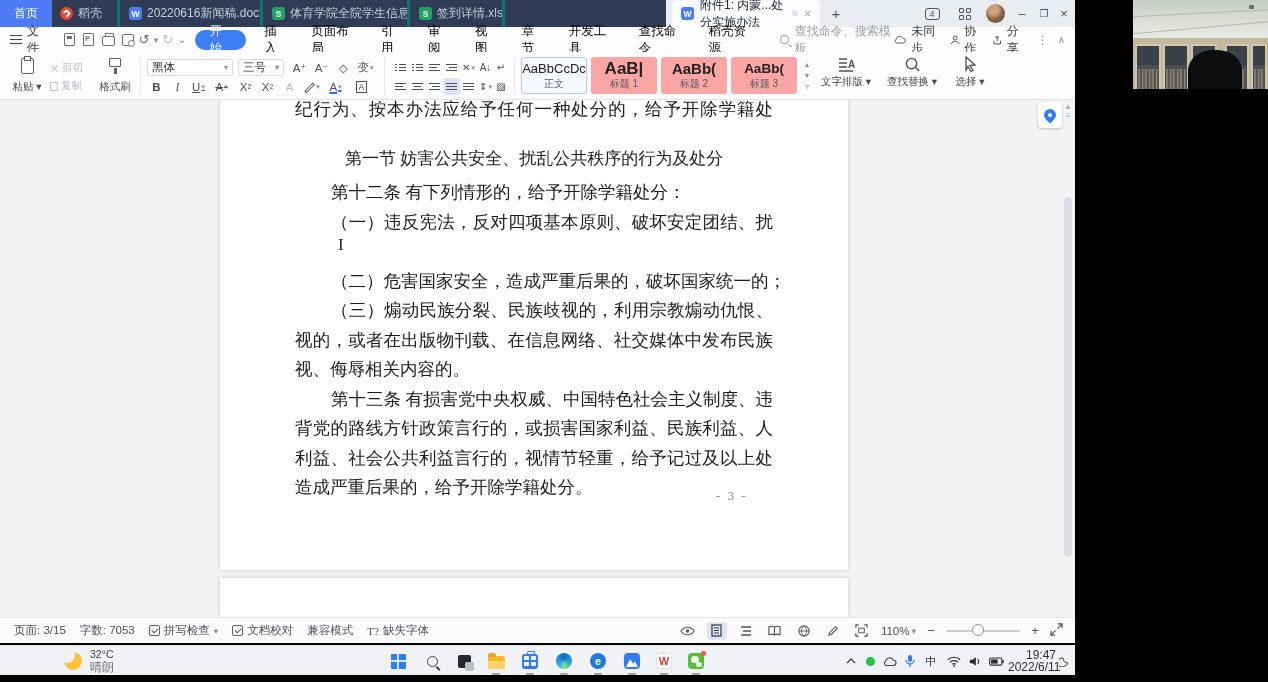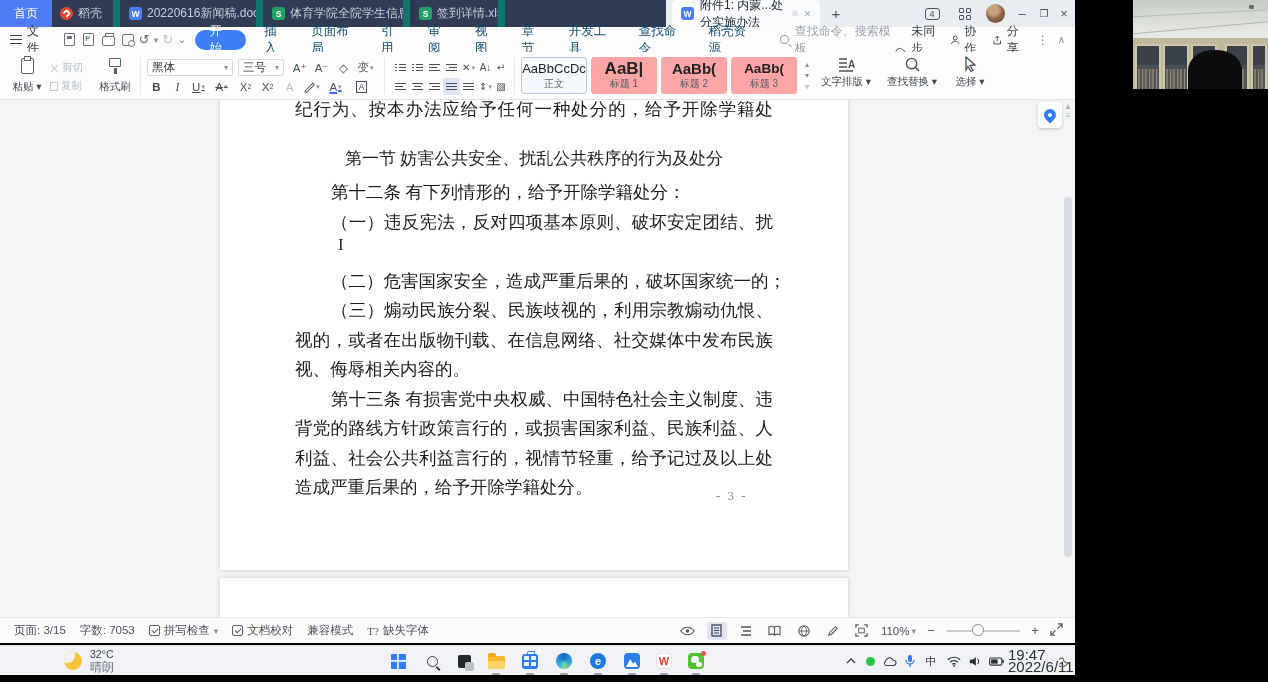--- a/index.html
+++ b/index.html
@@ -9,21 +9,21 @@
 
   
   .wps{position:absolute;left:0;top:0;width:1075px;height:643px;background:#fff}
 
   
   .tabbar{position:absolute;left:0;top:0;width:1075px;height:27px;background:#303c55}
   .tab-light{position:absolute;left:666px;top:0;right:0;height:27px;background:#e9ecf1}
   .tab-home{position:absolute;left:0;top:0;width:52px;height:27px;background:#4e7cf6;color:#fff;
             font-size:12px;display:flex;align-items:center;justify-content:center}
   .dtab{position:absolute;top:0;height:27px;display:flex;align-items:center;gap:5px;padding:0 8px;
-        color:#c7cfdd;font-size:12px;border-right:7px solid #0f766e;white-space:nowrap;overflow:hidden}
+        color:#c7cfdd;font-size:12px;border-right:3px solid #0f766e;white-space:nowrap;overflow:hidden}
   .atab{position:absolute;top:0;height:27px;background:#fbfcfe;border-radius:5px 5px 0 0;
         display:flex;align-items:center;gap:6px;padding:0 9px;color:#232a36;font-size:12px}
   .ficon{width:13px;height:13px;border-radius:3px;color:#fff;font-size:8.5px;font-weight:bold;
          display:flex;align-items:center;justify-content:center;flex:0 0 auto}
   .f-word{background:#4a7df8}.f-excel{background:#21a366}
   .f-daoke{background:#e8472e;border-radius:50%}
   .f-daoke i{display:block;width:7px;height:7px;border-radius:50%;border:2px solid #fff;border-left-color:transparent;transform:rotate(-40deg)}
   .tbtn{position:absolute;top:4px;width:20px;height:19px;display:flex;align-items:center;justify-content:center;
         color:#4b5565;font-size:13px;border-radius:3px}
   .tabcnt{border:1.4px solid #4b5565;border-radius:3px;font-size:9px;width:15px;height:12px;line-height:11px;text-align:center;color:#4b5565}
@@ -43,21 +43,21 @@
   .pageic{width:11px;height:13px;border:1.3px solid #6b7280;border-radius:1px;position:relative}
   .pageic.save:after{content:"";position:absolute;left:2px;top:2px;width:5px;height:3px;background:#6b7280}
   .pageic.pdf:after{content:"P";position:absolute;left:1px;top:1px;font-size:7px;color:#6b7280;font-weight:bold}
   .printic{width:13px;height:10px;border:1.3px solid #6b7280;border-radius:2px;position:relative;margin-top:3px}
   .printic:before{content:"";position:absolute;left:2px;top:-4px;width:7px;height:3px;border:1.3px solid #6b7280;border-bottom:none}
   .previc{width:12px;height:12px;border:1.3px solid #6b7280;border-radius:2px;position:relative}
   .previc:after{content:"";position:absolute;right:-2px;bottom:-2px;width:5px;height:5px;border-radius:50%;border:1.2px solid #6b7280;background:#fdfdfd}
   .undo{color:#6b7280;font-size:13px;padding:0 1px}
   .undo.dis{color:#c3c7cd}
   .caret{color:#8a8f98;font-size:9px;padding:0 3px}
-  .mitem{padding:0 12px;height:25px;display:flex;align-items:center;color:#0c4a6e}
+  .mitem{padding:0 12px;height:25px;display:flex;align-items:center;color:#000000}
   .mitem.pill{background:#3d7ff7;color:#fff;border-radius:11px;height:20px;margin:0 6px;padding:0 14px}
   .msearch{display:flex;align-items:center;gap:6px;color:#9aa2ad;font-size:12px;margin-left:14px}
   .mag{width:9px;height:9px;border:1.4px solid #9aa2ad;border-radius:50%;position:relative}
   .mag:after{content:"";position:absolute;left:8px;top:8px;width:4px;height:1.4px;background:#9aa2ad;transform:rotate(45deg);transform-origin:0 0}
   .mright{margin-left:auto;display:flex;align-items:center;gap:7px;padding-right:10px;color:#3a3f48;font-size:12px}
   .mright svg{display:block}
 
   
   .ribbon{position:absolute;left:0;top:52px;width:1075px;height:48px;background:#fdfdfd;border-bottom:1px solid #e2e4e8}
   .rdiv{position:absolute;top:6px;width:1px;height:36px;background:#e7e9ec}
@@ -165,21 +165,21 @@
   .tmnt{width:16px;height:16px;border-radius:4px;background:#2f7cf0;position:relative;overflow:hidden}
   .tmnt:after{content:"";position:absolute;left:2px;bottom:2px;width:12px;height:8px;background:#fff;clip-path:polygon(0 100%,35% 0,60% 60%,75% 30%,100% 100%)}
   .twps{width:16px;height:16px;border-radius:3px;background:#fff;border:1px solid #e3e3e3;color:#e03e2d;
         font-weight:bold;font-size:11px;display:flex;align-items:center;justify-content:center}
   .twx{width:16px;height:16px;border-radius:4px;background:#51c332;position:relative}
   .twx:before{content:"";position:absolute;left:2.5px;top:3px;width:8px;height:6.5px;background:#fff;border-radius:50%}
   .twx:after{content:"";position:absolute;right:2px;bottom:2.5px;width:6px;height:5px;background:#fff;border-radius:50%}
   .twx .badge{position:absolute;right:-2px;top:-2px;width:5px;height:5px;border-radius:50%;background:#fa5151}
   .tray{position:absolute;top:3px;height:24px;display:flex;align-items:center;justify-content:center;border-radius:4px}
   .imetxt{font-size:11px;color:#2b2f36;font-weight:500}
-  .clock{position:absolute;top:2.5px;font-size:15px;line-height:12.5px;color:#2b2f36}
+  .clock{position:absolute;top:2.5px;text-align:right;font-size:12px;line-height:12.5px;color:#2b2f36}
   .greendot{width:9px;height:9px;border-radius:50%;background:#28c445}
 
   
   .webcam{position:absolute;left:1133px;top:0;width:135px;height:89px;overflow:hidden;background:#dfe3de}
   .cam-ceiling{position:absolute;left:0;top:0;width:100%;height:42px;background:linear-gradient(180deg,#c7ccc7,#e6e8e3 80%)}
   .cam-line{position:absolute;height:1px;background:#b2b8b2;width:140%;left:-10%}
   .cam-cam{position:absolute;right:14px;top:5px;width:5px;height:4px;background:#6a6f6a;border-radius:1px}
   .cam-cab{position:absolute;left:0;top:38px;width:100%;height:51px;background:#c2b89d}
   .glass{position:absolute;top:6px;height:45px;background:linear-gradient(180deg,#3a4148 0 45%,#4a5058 45% 100%);border:2px solid #cfc6ab;border-bottom:none}
   .books{position:absolute;left:1px;right:1px;bottom:0;height:20px;opacity:.8;
@@ -278,21 +278,21 @@
       <span class="mitem">开发工具</span>
       <span class="mitem">查找命令</span>
       <span class="mitem">稻壳资源</span>
 
       <span class="msearch">
         <span class="mag"></span>
         <span>查找命令、搜索模板</span>
       </span>
 
       <span class="mright">
-        <span style="display:flex;align-items:flex-end;gap:4px">
+        <span style="display:flex;align-items:center;gap:4px">
           <svg width="16" height="11" viewBox="0 0 24 16">
               <path d="M6 14h11a4 4 0 000-8 6.2 6.2 0 00-11.6 1.6A3.6 3.6 0 006 14z" fill="none" stroke="#555" stroke-width="1.6"></path>
             </svg>
           <span>未同步</span>
         </span>
         <span style="display:flex;align-items:center;gap:4px">
           <svg width="12" height="12" viewBox="0 0 16 16">
               <circle cx="8" cy="5" r="3" fill="none" stroke="#555" stroke-width="1.5"></circle>
               <path d="M2 14c1-3 4-4 6-4s5 1 6 4" fill="none" stroke="#555" stroke-width="1.5"></path>
             </svg>

